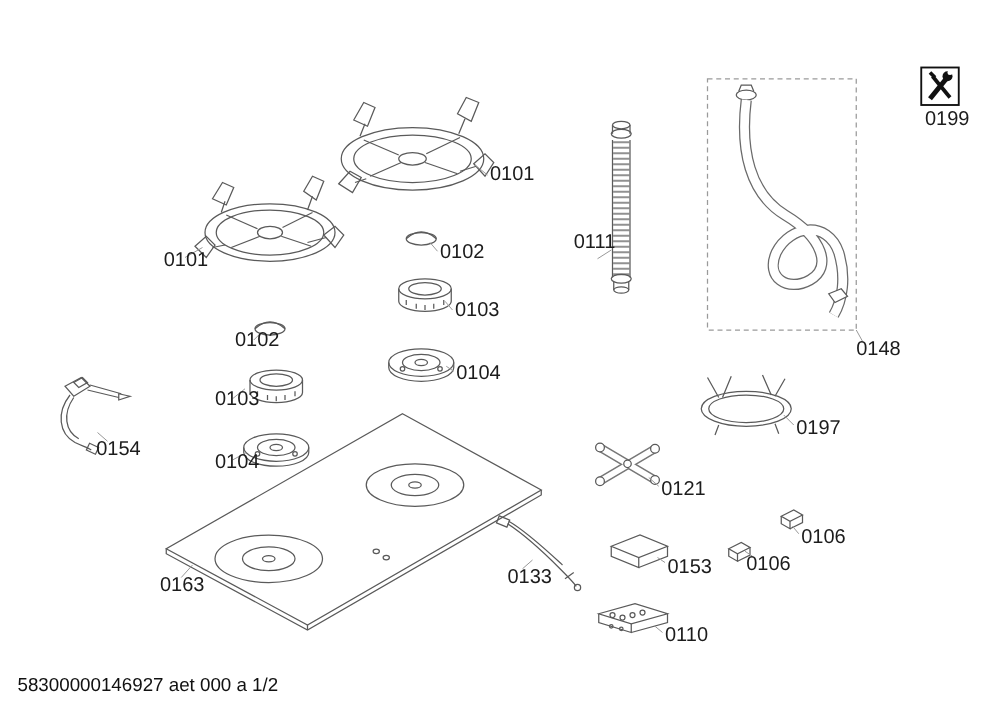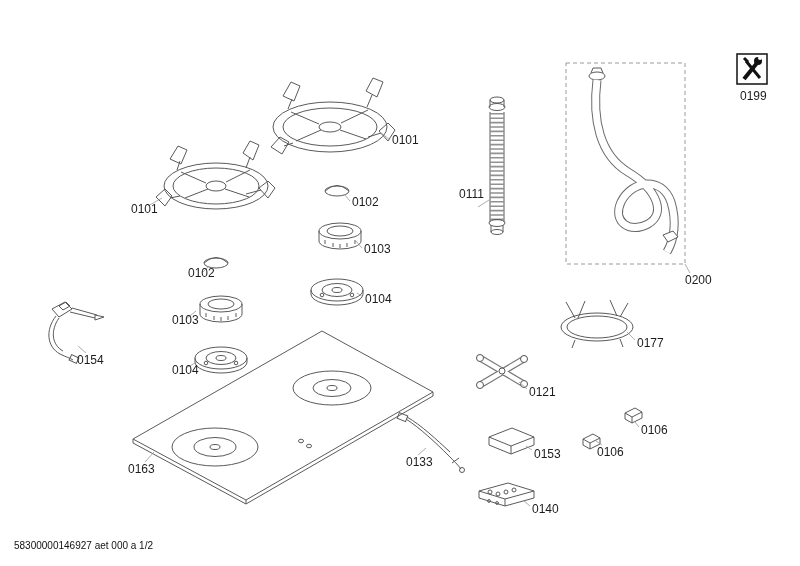--- a/index.html
+++ b/index.html
@@ -4,25 +4,25 @@
 <style>
   html,body{margin:0;padding:0}
   body{
     width:800px;height:566px;position:relative;overflow:hidden;
     background:#ffffff;
     font-family:"Liberation Sans","DejaVu Sans",sans-serif;
   }
   .stage{position:absolute;inset:0}
   svg.diagram{position:absolute;left:0;top:0;display:block}
   .lbl{
-    position:absolute;font-size:12px;color:#1c1c1c;line-height:12px;
+    position:absolute;font-size:16px;color:#1c1c1c;line-height:12px;
     white-space:nowrap;user-select:none;
   }
   .footer{
-    position:absolute;left:14px;top:540px;font-size:10px;color:#111;
+    position:absolute;left:14px;top:540px;font-size:15px;color:#111;
     white-space:nowrap;
     text-align:right;
   }
 </style>
 </head>
 <body>
 
 <div class="stage">
 
   <svg class="diagram" width="800" height="566" viewBox="0 0 800 566" fill="none" stroke="#5a5a5a" stroke-width="1">
@@ -242,23 +242,23 @@
   <span class="lbl" style="left:352px;top:196px">0102</span>
   <span class="lbl" style="left:364px;top:243px">0103</span>
   <span class="lbl" style="left:365px;top:293px">0104</span>
   <span class="lbl" style="left:188px;top:267px">0102</span>
   <span class="lbl" style="left:172px;top:314px">0103</span>
   <span class="lbl" style="left:172px;top:364px">0104</span>
   <span class="lbl" style="left:77px;top:354px">0154</span>
   <span class="lbl" style="left:128px;top:463px">0163</span>
   <span class="lbl" style="left:406px;top:456px">0133</span>
   <span class="lbl" style="left:459px;top:188px">0111</span>
-  <span class="lbl" style="left:685px;top:274px">0200</span>
+  <span class="lbl" style="left:685px;top:274px">0148</span>
   <span class="lbl" style="left:740px;top:90px">0199</span>
-  <span class="lbl" style="left:637px;top:337px">0177</span>
+  <span class="lbl" style="left:637px;top:337px">0197</span>
   <span class="lbl" style="left:529px;top:386px">0121</span>
   <span class="lbl" style="left:641px;top:424px">0106</span>
   <span class="lbl" style="left:597px;top:446px">0106</span>
   <span class="lbl" style="left:534px;top:448px">0153</span>
-  <span class="lbl" style="left:532px;top:503px">0140</span>
+  <span class="lbl" style="left:532px;top:503px">0110</span>
 
   <div class="footer">58300000146927 aet 000 a 1/2</div>
 </div>
 
 </body></html>

